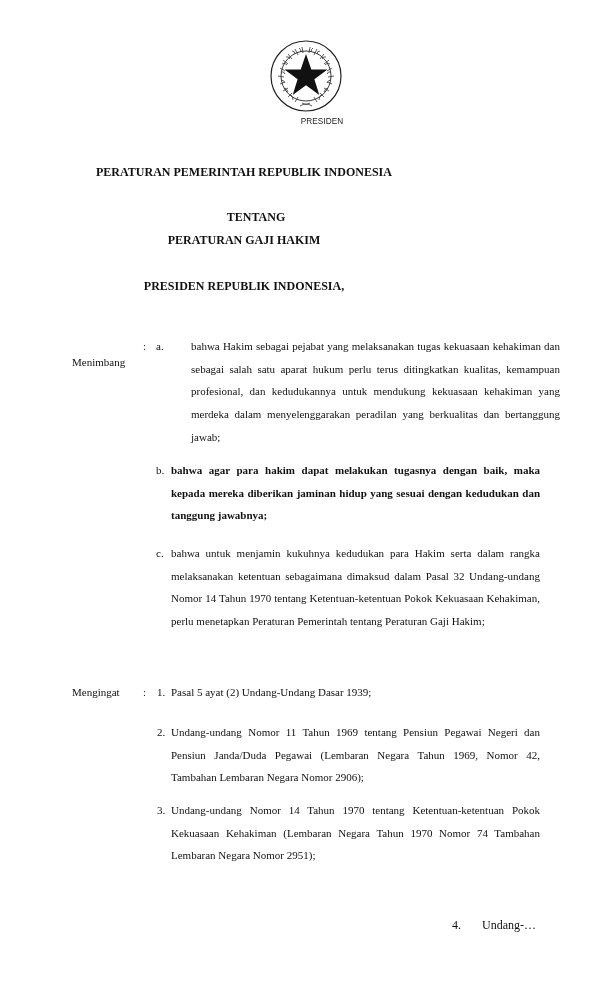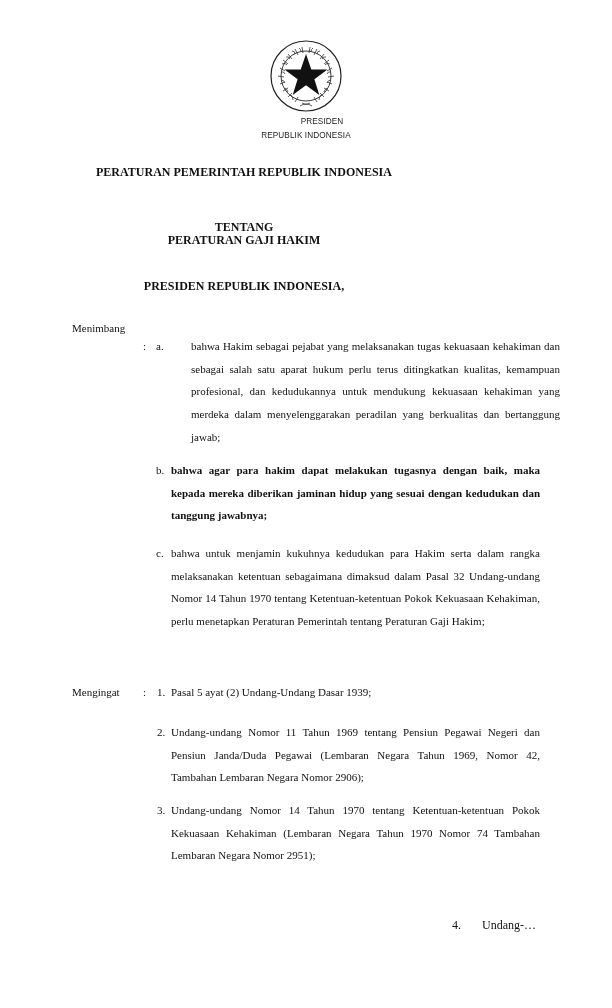--- a/index.html
+++ b/index.html
@@ -7,21 +7,21 @@
            font-family: "Liberation Serif", "DejaVu Serif", serif; color: #111; }
     .page { position: absolute; left: 0; top: 0; width: 612px; height: 1008px; background: #fff; }
     .emblem { position: absolute; left: 268px; top: 38px; width: 76px; height: 76px; }
     .emblem-caption { position: absolute; left: 0; width: 612px; text-align: center;
                       font-family: "Liberation Sans", "DejaVu Sans", sans-serif; font-size: 8.2px;
                       color: #222; letter-spacing: 0.1px; }
     .cap1 { top: 117px; padding-left: 16px; }
     .cap2 { top: 131px; }
     .title { position: absolute; left: 0; width: 488px; text-align: center; font-weight: bold;
              font-size: 12px; line-height: 14px; }
-    .t1 { top: 165px; } .t2 { top: 188px; } .t3 { top: 220px; } .t4 { top: 233px; }
+    .t1 { top: 165px; } .t2 { top: 188px; } .t3 { top: 210px; padding-left: 12px; } .t4 { top: 233px; }
     .t5 { top: 279px; }
 
     .label { position: absolute; left: 72px; font-size: 11px; line-height: 14px; }
     .colon { position: absolute; left: 143px; font-size: 11px; line-height: 14px; }
     .marker { position: absolute; font-size: 11px; line-height: 14px; }
     .para { position: absolute; left: 171px; width: 369px; font-size: 11px; line-height: 22.7px;
             text-align: justify; }
     .footer-next { position: absolute; left: 452px; top: 918px; font-size: 12px; line-height: 14px; }
     .footer-next .num { display: inline-block; width: 30px; }
   </style>
@@ -40,29 +40,28 @@
       <path d="M12 30 l5 3 M10 38 l6 1 M12 46 l5 -2 M15 53 l5 -3 M20 59 l4 -4 M27 64 l3 -5 M15 22 l5 4 M20 16 l4 5 M27 11 l3 6 M34 9 l1 6"></path>
       <path d="M64 30 l-5 3 M66 38 l-6 1 M64 46 l-5 -2 M61 53 l-5 -3 M56 59 l-4 -4 M49 64 l-3 -5 M61 22 l-5 4 M56 16 l-4 5 M49 11 l-3 6 M42 9 l-1 6"></path>
       <path d="M14 26 q3 -2 5 1 M13 34 q3 -1 4 2 M13 42 q3 0 4 3 M17 50 q2 1 3 4 M23 57 q2 2 2 5 M18 19 q3 -1 4 2 M24 13 q3 0 3 3 M31 10 q2 1 2 4"></path>
       <path d="M62 26 q-3 -2 -5 1 M63 34 q-3 -1 -4 2 M63 42 q-3 0 -4 3 M59 50 q-2 1 -3 4 M53 57 q-2 2 -2 5 M58 19 q-3 -1 -4 2 M52 13 q-3 0 -3 3 M45 10 q-2 1 -2 4"></path>
       <path d="M32 68 q6 -4 12 0 M34 65 q4 3 8 0"></path>
     </g>
 
     <polygon fill="#111" points="38,16 43.3,31.5 59.5,31.5 46.4,41.3 51.3,57 38,47.3 24.7,57 29.6,41.3 16.5,31.5 32.7,31.5"></polygon>
   </svg>
   <div class="emblem-caption cap1">PRESIDEN</div>
-  <div class="emblem-caption cap2">REPUBLIK INDONESIA</div>
 
   <div class="title t1">PERATURAN PEMERINTAH REPUBLIK INDONESIA</div>
   <div class="title t3">TENTANG</div>
   <div class="title t4">PERATURAN GAJI HAKIM</div>
   <div class="title t5">PRESIDEN REPUBLIK INDONESIA,</div>
 
   <div>
-    <div class="label" style="top:321px;">Menimbang</div>
+    <div class="label" style="top:355px;">Menimbang</div>
     <div class="colon" style="top:339px;">:</div>
 
     <div class="marker" style="left:156px; top:339px;">a.</div>
     <div class="para" style="top:335px;margin-left:20px;">bahwa Hakim sebagai pejabat yang melaksanakan tugas kekuasaan kehakiman dan sebagai salah satu aparat hukum perlu terus ditingkatkan kualitas, kemampuan profesional, dan kedudukannya untuk mendukung kekuasaan kehakiman yang merdeka dalam menyelenggarakan peradilan yang berkualitas dan bertanggung jawab;</div>
 
     <div class="marker" style="left:156px; top:463px;">b.</div>
     <div class="para" style="top:459px;font-weight:bold;">bahwa agar para hakim dapat melakukan tugasnya dengan baik, maka kepada mereka diberikan jaminan hidup yang sesuai dengan kedudukan dan tanggung jawabnya;</div>
 
     <div class="marker" style="left:156px; top:546px;">c.</div>
     <div class="para" style="top:542px;">bahwa untuk menjamin kukuhnya kedudukan para Hakim serta dalam rangka melaksanakan ketentuan sebagaimana dimaksud dalam Pasal 32 Undang-undang Nomor 14 Tahun 1970 tentang Ketentuan-ketentuan Pokok Kekuasaan Kehakiman, perlu menetapkan Peraturan Pemerintah tentang Peraturan Gaji Hakim;</div>

